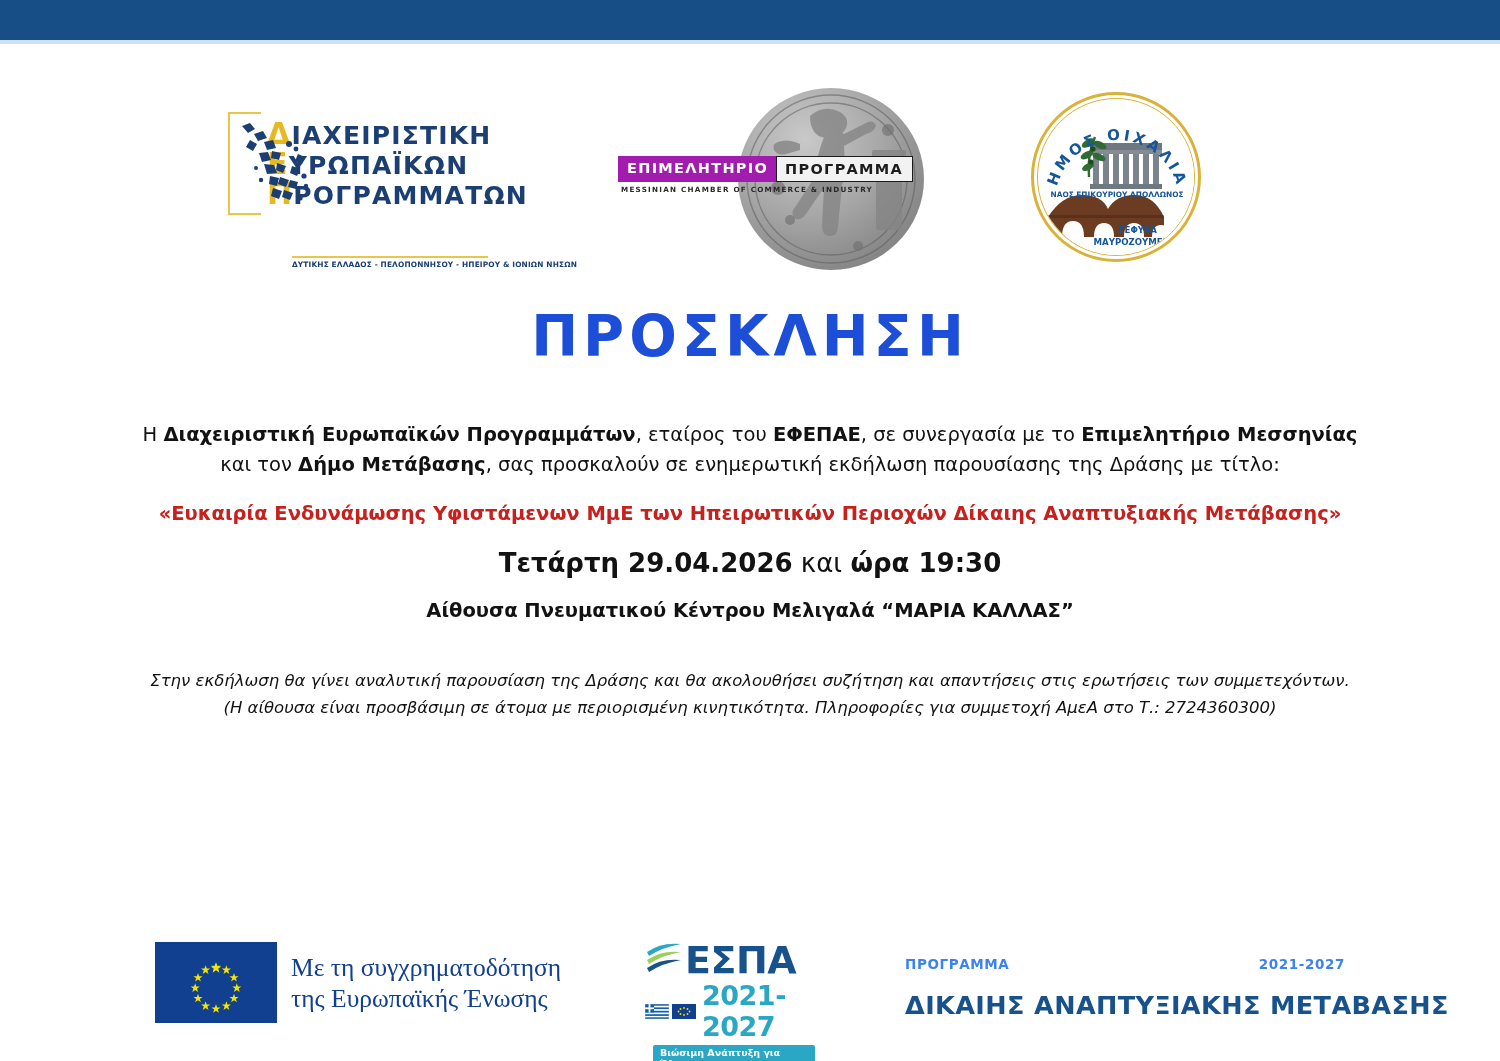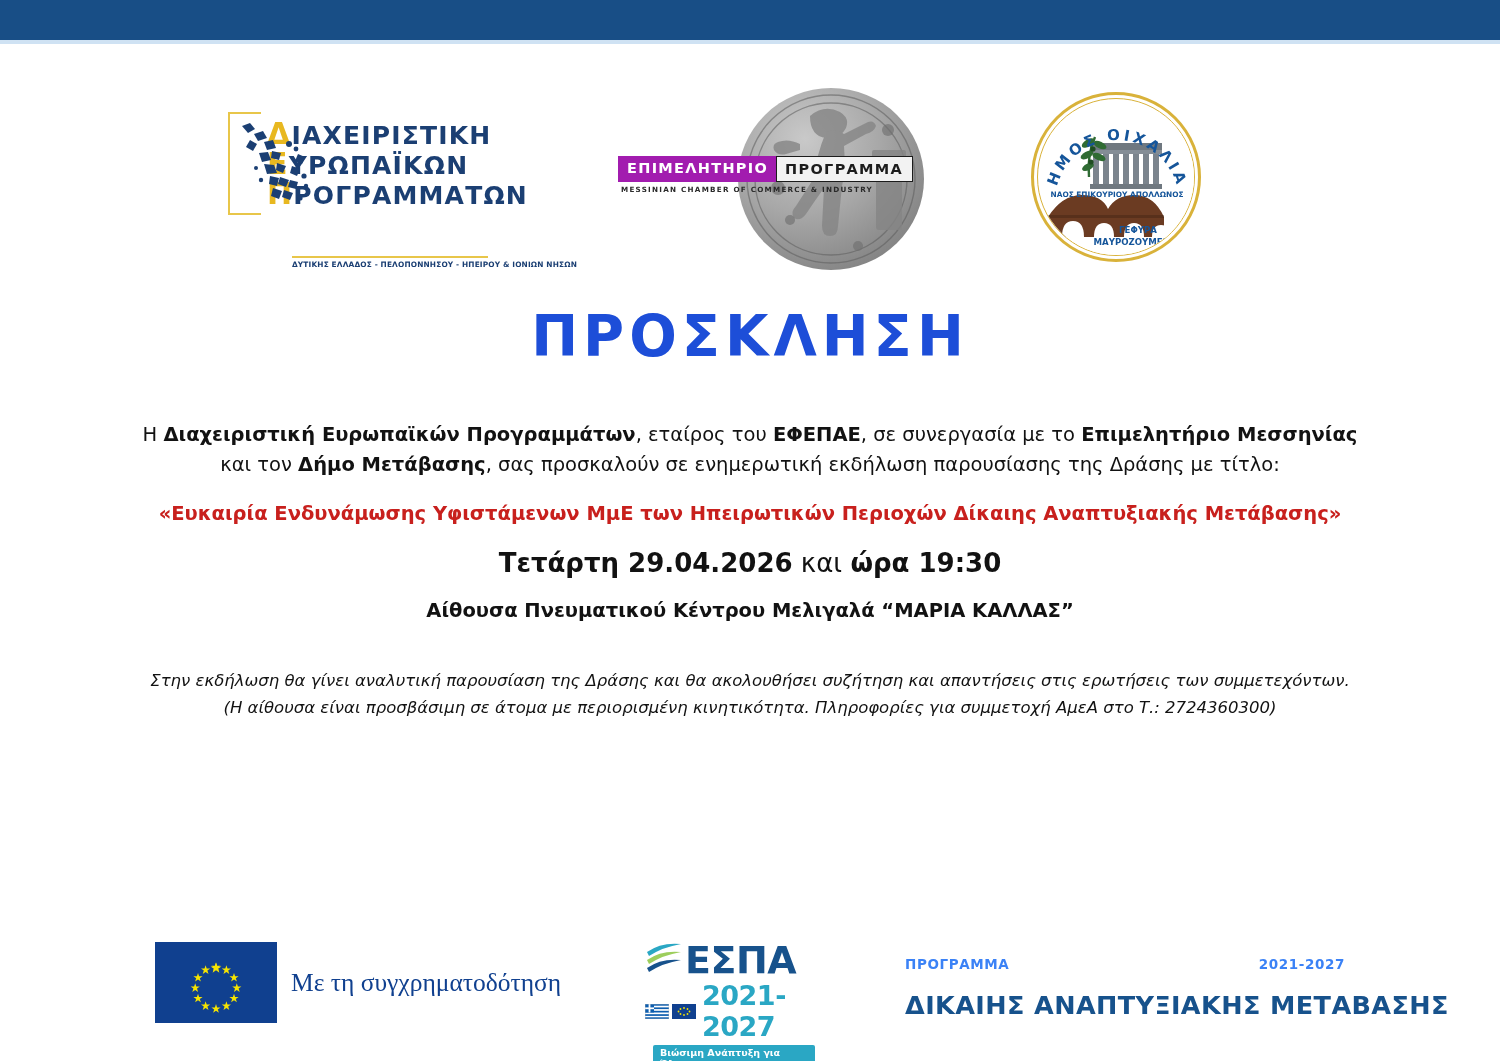--- a/index.html
+++ b/index.html
@@ -505,20 +505,21 @@
           <polygon points="43,51.7 44.1,55 47.6,55 44.8,57 45.9,60.3 43,58.3 40.1,60.3 41.2,57 38.4,55 41.9,55"></polygon>
           <polygon points="79,51.7 80.1,55 83.6,55 80.8,57 81.9,60.3 79,58.3 76.1,60.3 77.2,57 74.4,55 77.9,55"></polygon>
           <polygon points="50.6,59.3 51.7,62.6 55.2,62.6 52.4,64.6 53.5,67.9 50.6,65.9 47.7,67.9 48.8,64.6 46,62.6 49.5,62.6"></polygon>
           <polygon points="71.4,59.3 72.5,62.6 76,62.6 73.2,64.6 74.3,67.9 71.4,65.9 68.5,67.9 69.6,64.6 66.8,62.6 70.3,62.6"></polygon>
           <polygon points="61,62.1 62.1,65.4 65.6,65.4 62.8,67.4 63.9,70.7 61,68.7 58.1,70.7 59.2,67.4 56.4,65.4 59.9,65.4"></polygon>
         </g>
       </svg>
     </div>
     <div class="eu-text">
       <div>Με τη συγχρηματοδότηση</div>
+      <div>της Ευρωπαϊκής Ένωσης</div>
     </div>
   </div>
 
   <div class="espa-block">
     <div class="espa-top">
       <div class="espa-swoosh">
         <svg width="40" height="40" viewBox="0 0 40 40" aria-hidden="true">
           <path d="M2 14 q14 -10 34 -8 q-18 3 -32 12 z" fill="#2aa7c4"></path>
           <path d="M2 22 q14 -10 34 -8 q-18 3 -32 12 z" fill="#8cc63f" opacity="0.85"></path>
           <path d="M2 30 q14 -10 34 -8 q-18 3 -32 12 z" fill="#17528c"></path>

